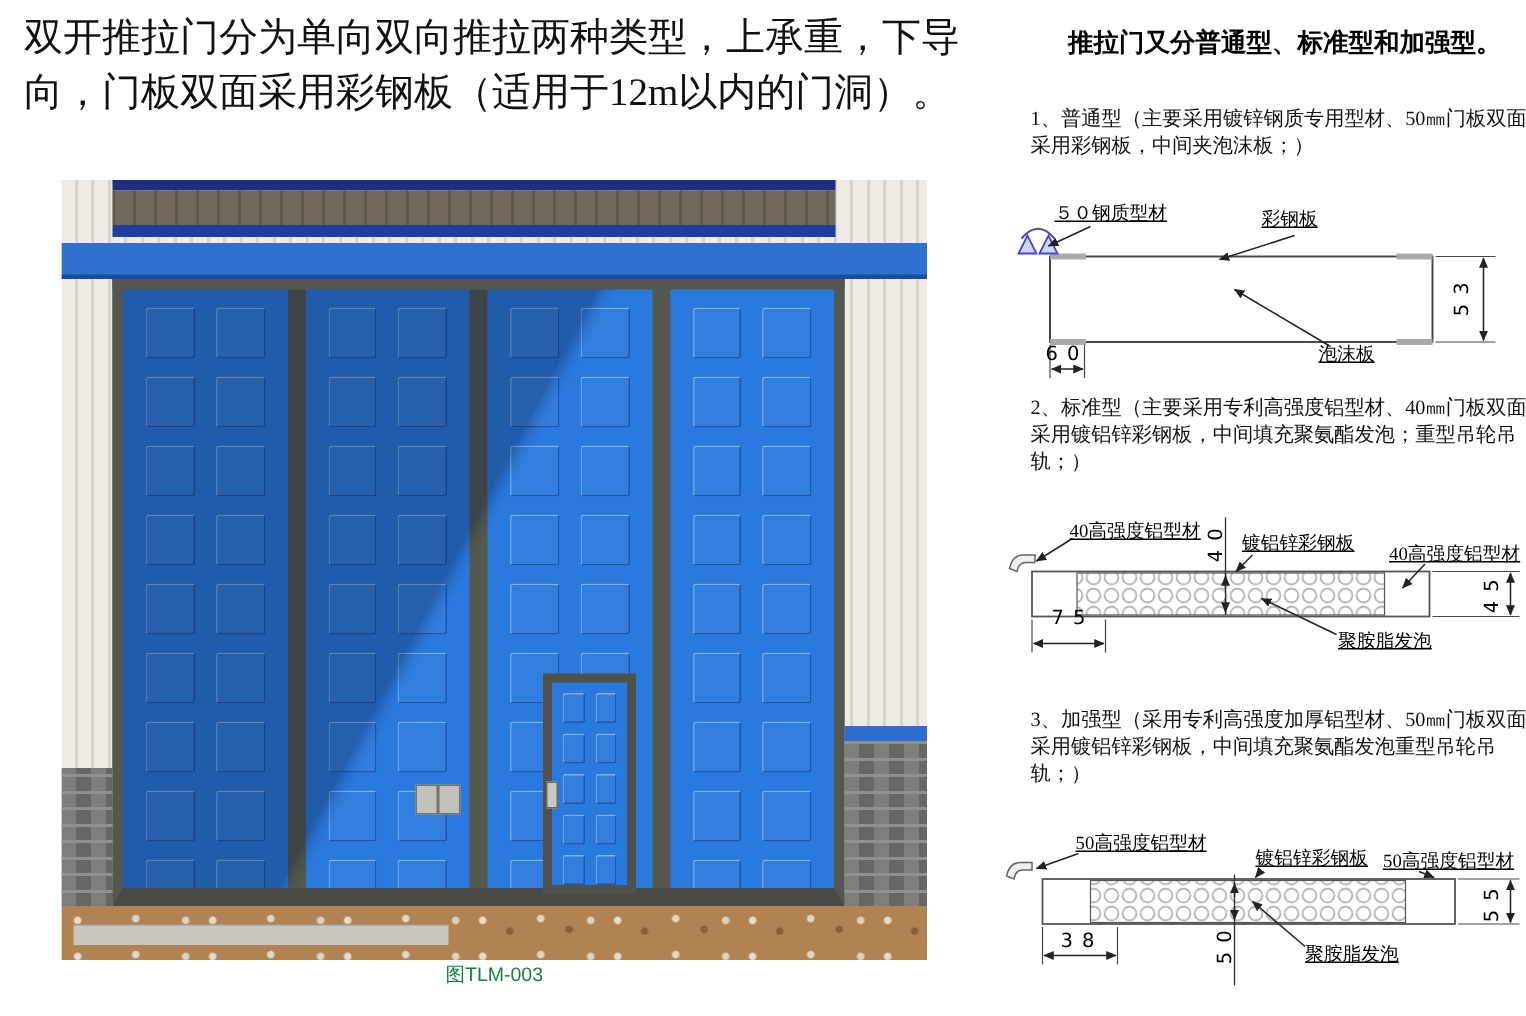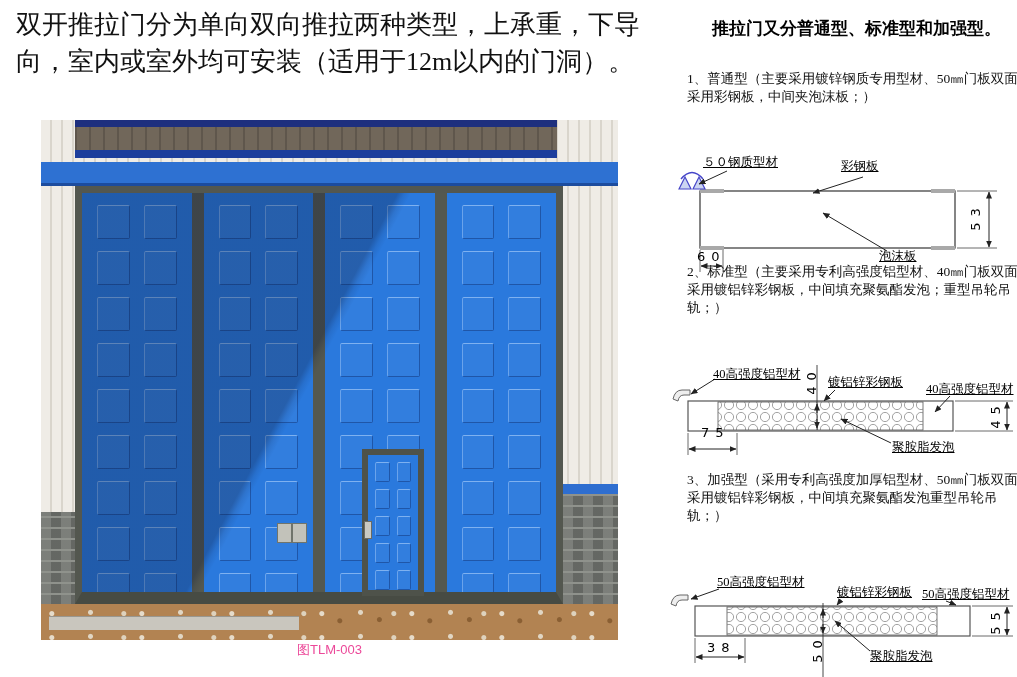--- a/index.html
+++ b/index.html
@@ -51,49 +51,49 @@
   .ground{position:absolute;left:0;top:484px;width:577px;height:36px;background:#b28352;
           background-image:radial-gradient(circle at 12% 40%,#e6dccb 0 2px,rgba(0,0,0,0) 3px),
                            radial-gradient(circle at 32% 70%,#8a5f33 0 2px,rgba(0,0,0,0) 3px),
                            radial-gradient(circle at 55% 35%,#e0d6c4 0 2px,rgba(0,0,0,0) 3px),
                            radial-gradient(circle at 76% 65%,#8a5f33 0 2px,rgba(0,0,0,0) 3px),
                            radial-gradient(circle at 92% 40%,#ded2bd 0 2px,rgba(0,0,0,0) 3px);
           background-size:90px 24px;}
   .concrete{position:absolute;left:8px;top:496px;width:250px;height:13px;background:#c9c6be;
           border-top:1px solid #9a978f;}
   .caption{position:absolute;left:41px;top:641px;width:577px;text-align:center;
-           font-size:13px;color:#ec4899;}
+           font-size:13px;color:#15803d;}
 
   
   .rc-heading{position:absolute;left:688px;top:18px;width:325px;font-weight:bold;
               font-size:17px;line-height:22px;color:#000;margin-left:24px;}
   .sec{position:absolute;width:332px;font-family:"Liberation Serif",serif;
        font-size:13.5px;line-height:18px;color:#111;}
   .sec1{left:687px;top:70px;}
   .sec2{left:687px;top:263px;}
   .sec3{left:687px;top:471px;}
 
-  .diag{position:absolute;margin-top:20px;}
+  .diag{position:absolute;}
   .diag svg{position:absolute;left:0;top:0;}
   .d-label{position:absolute;font-size:12.5px;line-height:14px;color:#000;
            text-decoration:underline;white-space:nowrap;
            font-family:"Liberation Serif",serif;}
   .d-dim{position:absolute;font-size:13px;color:#000;letter-spacing:6px;white-space:nowrap;
          font-family:"DejaVu Sans",sans-serif;}
   .d-dim.v{transform:rotate(-90deg);transform-origin:center;}
   .diag1{left:665px;top:133px;width:352px;height:125px;}
   .diag2{left:663px;top:343px;width:354px;height:100px;}
   .diag3{left:663px;top:555px;width:354px;height:122px;}
 </style>
 </head>
 <body>
 
 <div id="page">
 
-  <div class="intro">双开推拉门分为单向双向推拉两种类型，上承重，下导向，室内或室外均可安装（适用于12m以内的门洞）。</div>
+  <div class="intro">双开推拉门分为单向双向推拉两种类型，上承重，下导向，门板双面采用彩钢板（适用于12m以内的门洞）。</div>
 
   <div class="photo">
     <div class="wall"></div>
     <div class="canopy">
       <div class="ctop"></div>
       <div class="soffit"></div>
       <div class="fascia"></div>
     </div>
     <div class="beam"></div>
     <div class="door">

